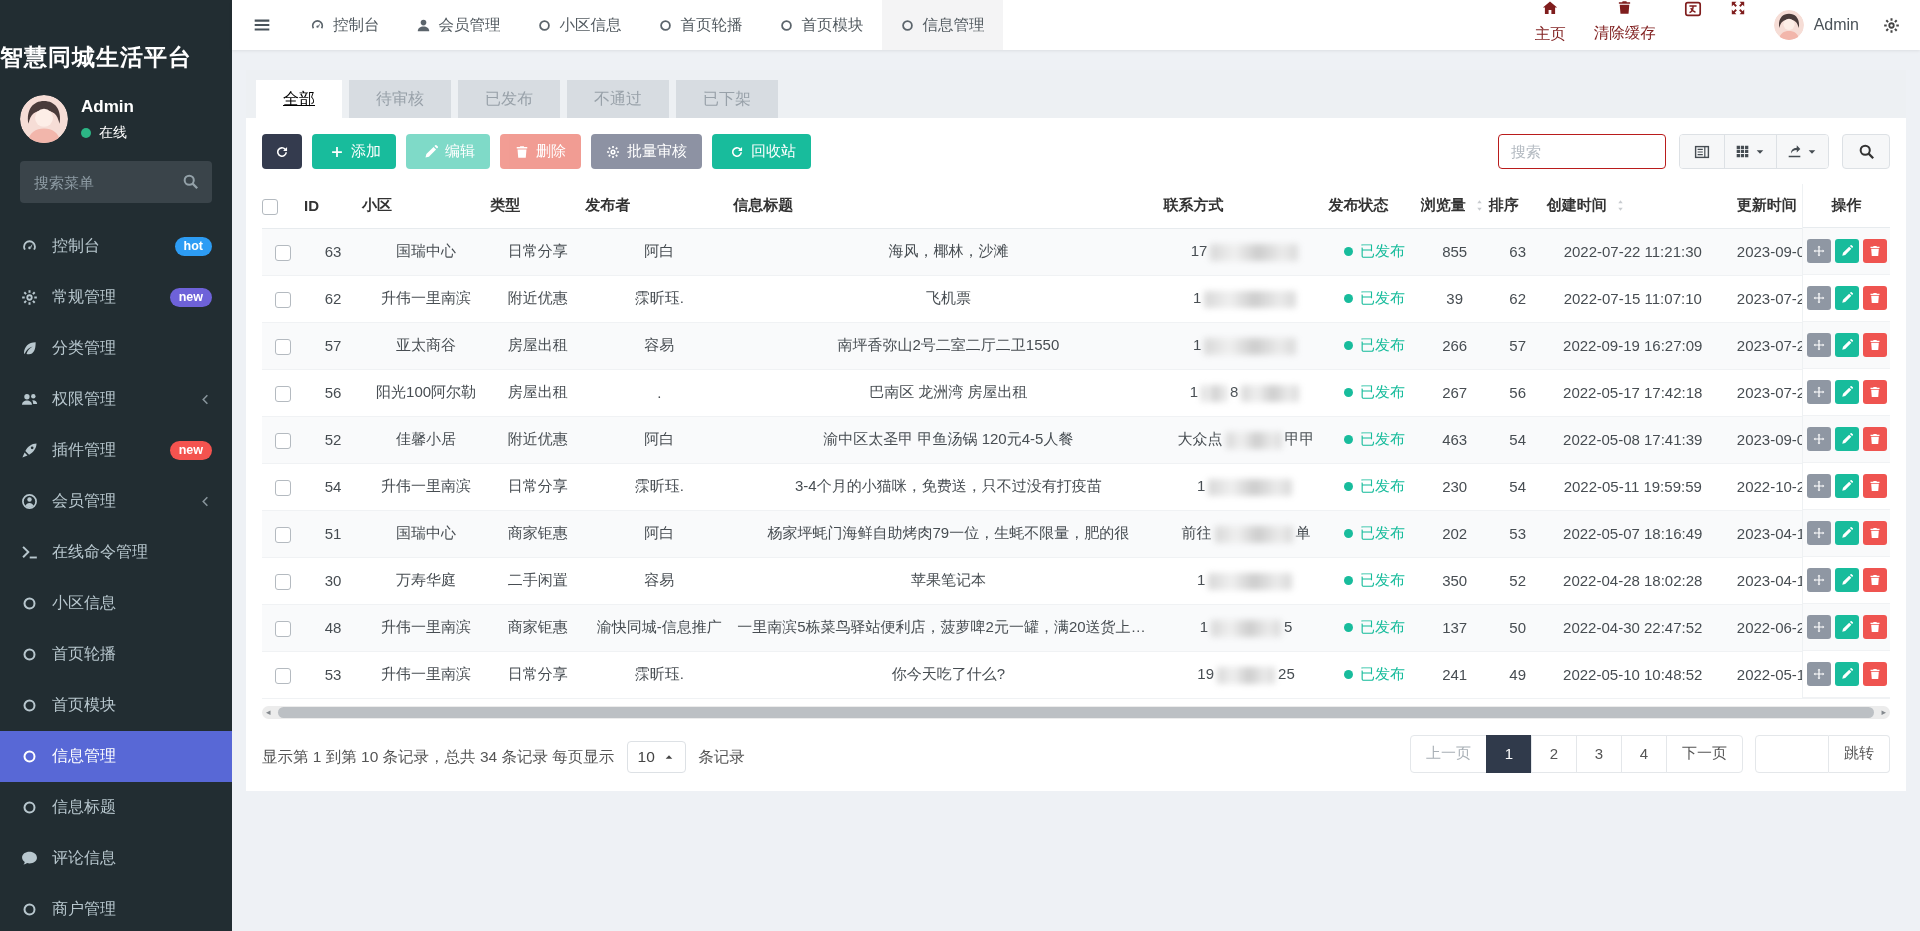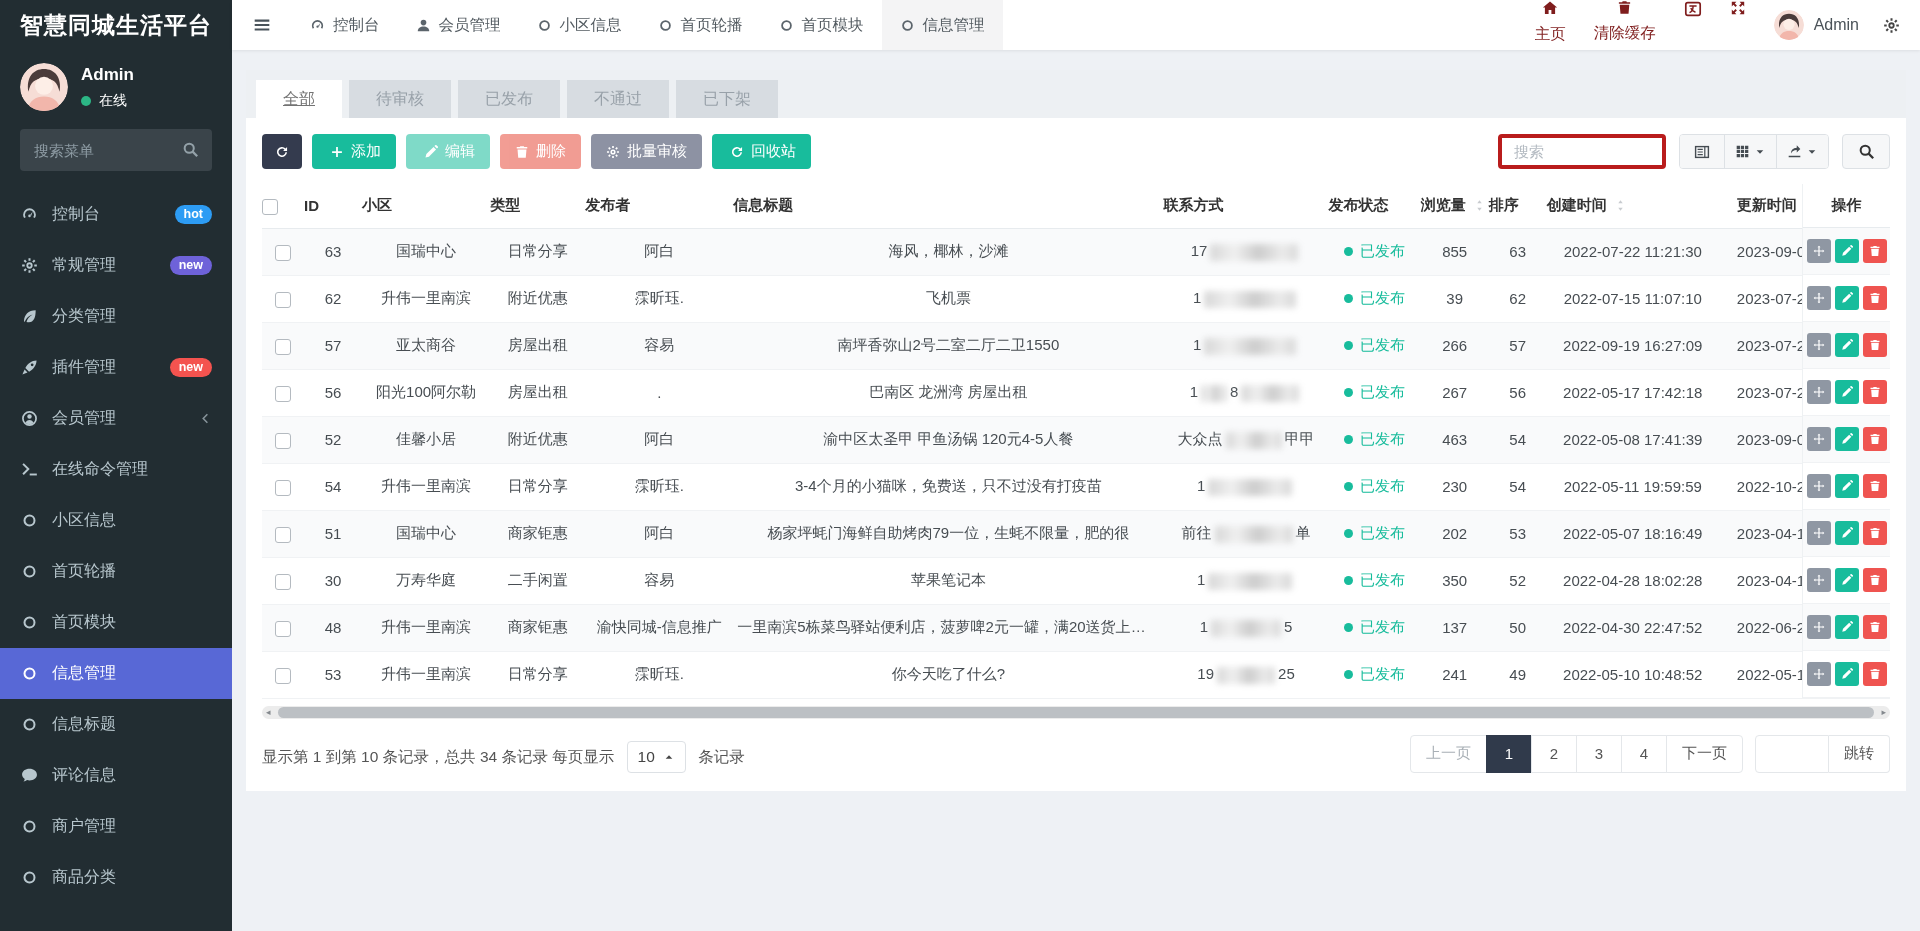--- a/index.html
+++ b/index.html
@@ -3,21 +3,21 @@
 <meta charset="utf-8">
 <style>
   * { box-sizing: border-box; margin: 0; padding: 0; }
   html,body { width:1920px; height:931px; overflow:hidden; }
   body { font-family:"Liberation Sans","DejaVu Sans",sans-serif; background:#eef1f5; color:#444; }
   .ico { flex:none; display:block; }
   .app { display:flex; width:100%; height:100%; }
 
   
   .sidebar { width:232px; flex:none; background:var(--sidebar-bg); color:#b8c7ce; display:flex; flex-direction:column; overflow:hidden; }
-  .brand { height:50px; line-height:50px; text-align:center; color:#fff; font-size:23px; font-weight:bold; letter-spacing:1px; }
+  .brand { height:50px; line-height:50px; text-align:left; color:#fff; font-size:23px; font-weight:bold; letter-spacing:1px;margin-top:32px; }
   .user-panel { display:flex; align-items:center; gap:13px; padding:13px 20px 12px; }
   .avatar { width:48px; height:48px; border-radius:50%; overflow:hidden; flex:none; }
   .avatar.sm { width:30px; height:30px; }
   .uname { color:#fff; font-size:17px; font-weight:bold; margin-bottom:7px; }
   .ustatus { display:flex; align-items:center; gap:8px; color:#fff; font-size:14px; }
   .dot { width:10px; height:10px; border-radius:50%; background:var(--online); display:inline-block; }
   .menu-search { margin:6px 20px 12px; position:relative; }
   .menu-search input { width:100%; height:42px; background:#3a444a; border:none; border-radius:4px; color:#ccc; padding:0 40px 0 14px; font-size:15px; outline:none; }
   .menu-search input::placeholder { color:#8d9ba3; }
   .menu-search .ms-ico { position:absolute; right:13px; top:12px; color:#93a1a8; }
@@ -39,34 +39,34 @@
   .nav-right { margin-left:auto; display:flex; align-items:center; height:50px; }
   .nav-link { display:flex; align-items:center; gap:8px; padding:0 14px; height:50px; font-size:15.5px; color:#7f1d1d; cursor:pointer;flex-direction:column; }
   .nav-user { display:flex; align-items:center; gap:10px; padding:0 14px; height:50px; font-size:16px; color:#4a5258; cursor:pointer; }
   .nav-gear { padding:0 20px 0 10px; }
 
   
   .content { flex:1; padding:20px 14px 0; min-height:0; }
   .panel { background:#fff; }
   .panel-tabs { background:#edf0f3; padding:10px 10px 0; display:flex; gap:7px; }
   .ptab { padding:0 27px; height:38px; line-height:38px; font-size:16px; background:#d7dce1; color:#98a1a9; cursor:pointer; }
-  .ptab.active { background:#fff; color:#737373;text-decoration:underline; }
+  .ptab.active { background:#fff; color:#000000;text-decoration:underline; }
   .panel-body { padding:16px 16px 14px; }
 
   .toolbar { display:flex; align-items:center; margin-bottom:15px; }
   .toolbar-left { display:flex; align-items:center; }
   .btn { height:35px; border:none; border-radius:4px; color:#fff; font-size:15px; display:inline-flex; align-items:center; gap:7px; padding:0 15px; margin-right:10px; cursor:pointer; font-family:inherit; }
   .btn.icon-only { padding:0 13px; }
   .btn-dark { background:var(--dark); }
   .btn-success { background:var(--success);padding-left:18px; }
   .btn-danger { background:var(--danger); }
   .btn-secondary { background:var(--secondary); }
   .btn.disabled { opacity:.55; cursor:not-allowed; }
   .toolbar-right { margin-left:auto; display:flex; align-items:center; }
-  .search-input { width:168px; height:35px; border:4px solid #b91c1c; border-radius:4px; padding:0 12px; font-size:15px; color:#555; outline:none; margin-right:13px; font-family:inherit; }
+  .search-input { width:168px; height:35px; border:1px solid #b91c1c; border-radius:4px; padding:0 12px; font-size:15px; color:#555; outline:none; margin-right:13px; font-family:inherit; }
   .search-input::placeholder { color:#b3bac1; }
   .view-group { display:flex; border:1px solid #dde1e5; border-radius:4px; overflow:hidden; margin-right:13px; }
   .view-btn { min-width:45px; height:33px; background:#f6f7f8; border:none; border-right:1px solid #dde1e5; color:#454c52; display:inline-flex; align-items:center; justify-content:center; gap:4px; padding:0 10px; cursor:pointer; }
   .view-btn:last-child { border-right:none; }
   .icon-btn { width:48px; height:35px; background:#f6f7f8; border:1px solid #dde1e5; border-radius:4px; color:#333; display:inline-flex; align-items:center; justify-content:center; cursor:pointer; }
 
   
   .table-wrap { position:relative; overflow:hidden; }
   table { border-collapse:collapse; table-layout:fixed; width:1637px; font-size:15px; color:#474d52; }
   th { height:44px; font-weight:bold; color:#333; text-align:left; border-bottom:1px solid #e7ebee; font-size:15px; }
@@ -163,20 +163,36 @@
           <span class="mi-label">常规管理</span>
           <span class="badge" style="background: rgb(110, 98, 217);">new</span>
         </div>
         <div class="menu-item">
           <span class="mi-icon">
             <svg viewBox="0 0 16 16" width="17" height="17" fill="currentColor" class="ico">
               <path d="M13.8 2.2C6.8 2.3 3.1 6.4 2.8 12.4c0 .6.7.7.9.1 1.3-3.4 3.9-5.6 7.3-6.5-3 1.6-5.1 4.1-5.8 7.2.8.2 1.6.3 2.3.3 4.4 0 6.4-4.6 6.3-11.3z"></path>
             </svg>
           </span>
           <span class="mi-label">分类管理</span>
+        </div>
+        <div class="menu-item">
+          <span class="mi-icon">
+            <svg viewBox="0 0 16 16" width="17" height="17" fill="currentColor" class="ico">
+              <circle cx="5.6" cy="5.4" r="2.5"></circle>
+              <path d="M.9 13c0-2.6 2.1-4.1 4.7-4.1S10.3 10.4 10.3 13z"></path>
+              <circle cx="11.6" cy="5" r="2.1"></circle>
+              <path d="M11.2 8.7c2.3.1 4 1.5 4 3.6h-3.7c0-1.4-.3-2.7-.9-3.6z"></path>
+            </svg>
+          </span>
+          <span class="mi-label">权限管理</span>
+          <span class="mi-chevron">
+            <svg viewBox="0 0 16 16" width="13" height="13" fill="currentColor" class="ico">
+              <path d="M10.3 2.8L5.2 8l5.1 5.2" fill="none" stroke="currentColor" stroke-width="1.9"></path>
+            </svg>
+          </span>
         </div>
         <div class="menu-item">
           <span class="mi-icon">
             <svg viewBox="0 0 16 16" width="17" height="17" fill="currentColor" class="ico">
               <path d="M14.6 1.4c-4.5 0-8.6 3-10.5 7l3.5 3.5c4-1.9 7-6 7-10.5zM10.5 6.8a1.3 1.3 0 1 1 0-2.6 1.3 1.3 0 0 1 0 2.6z"></path>
               <path d="M3.4 9.9L1.3 14.7 6.1 12.6z"></path>
             </svg>
           </span>
           <span class="mi-label">插件管理</span>
           <span class="badge" style="background: rgb(244, 83, 79);">new</span>

